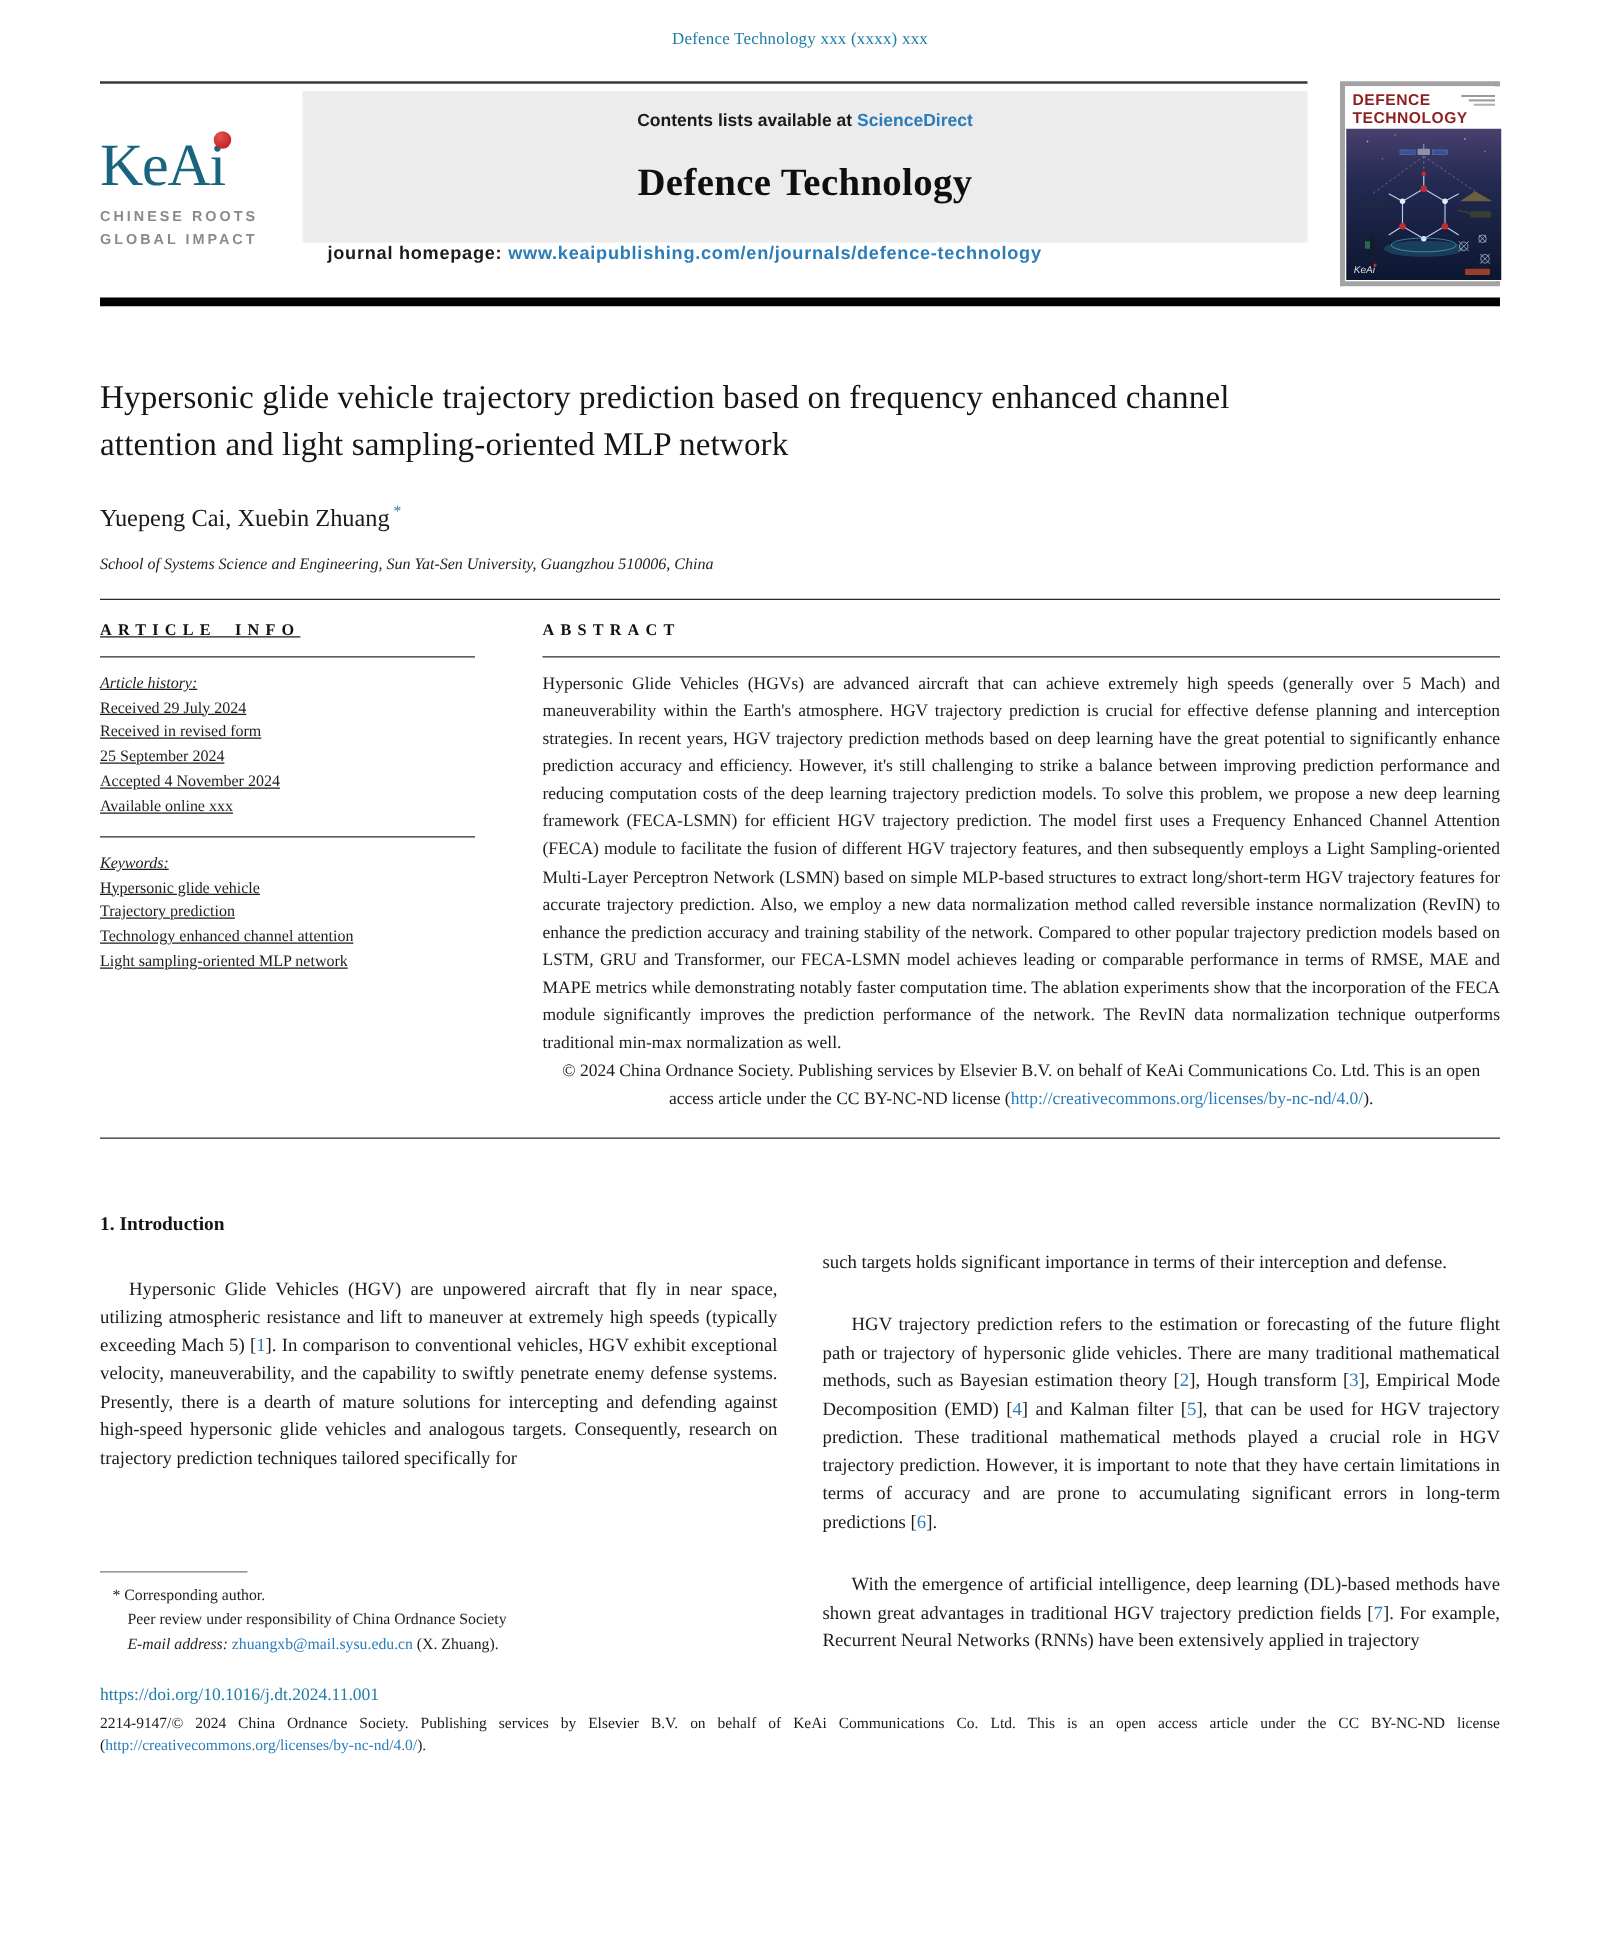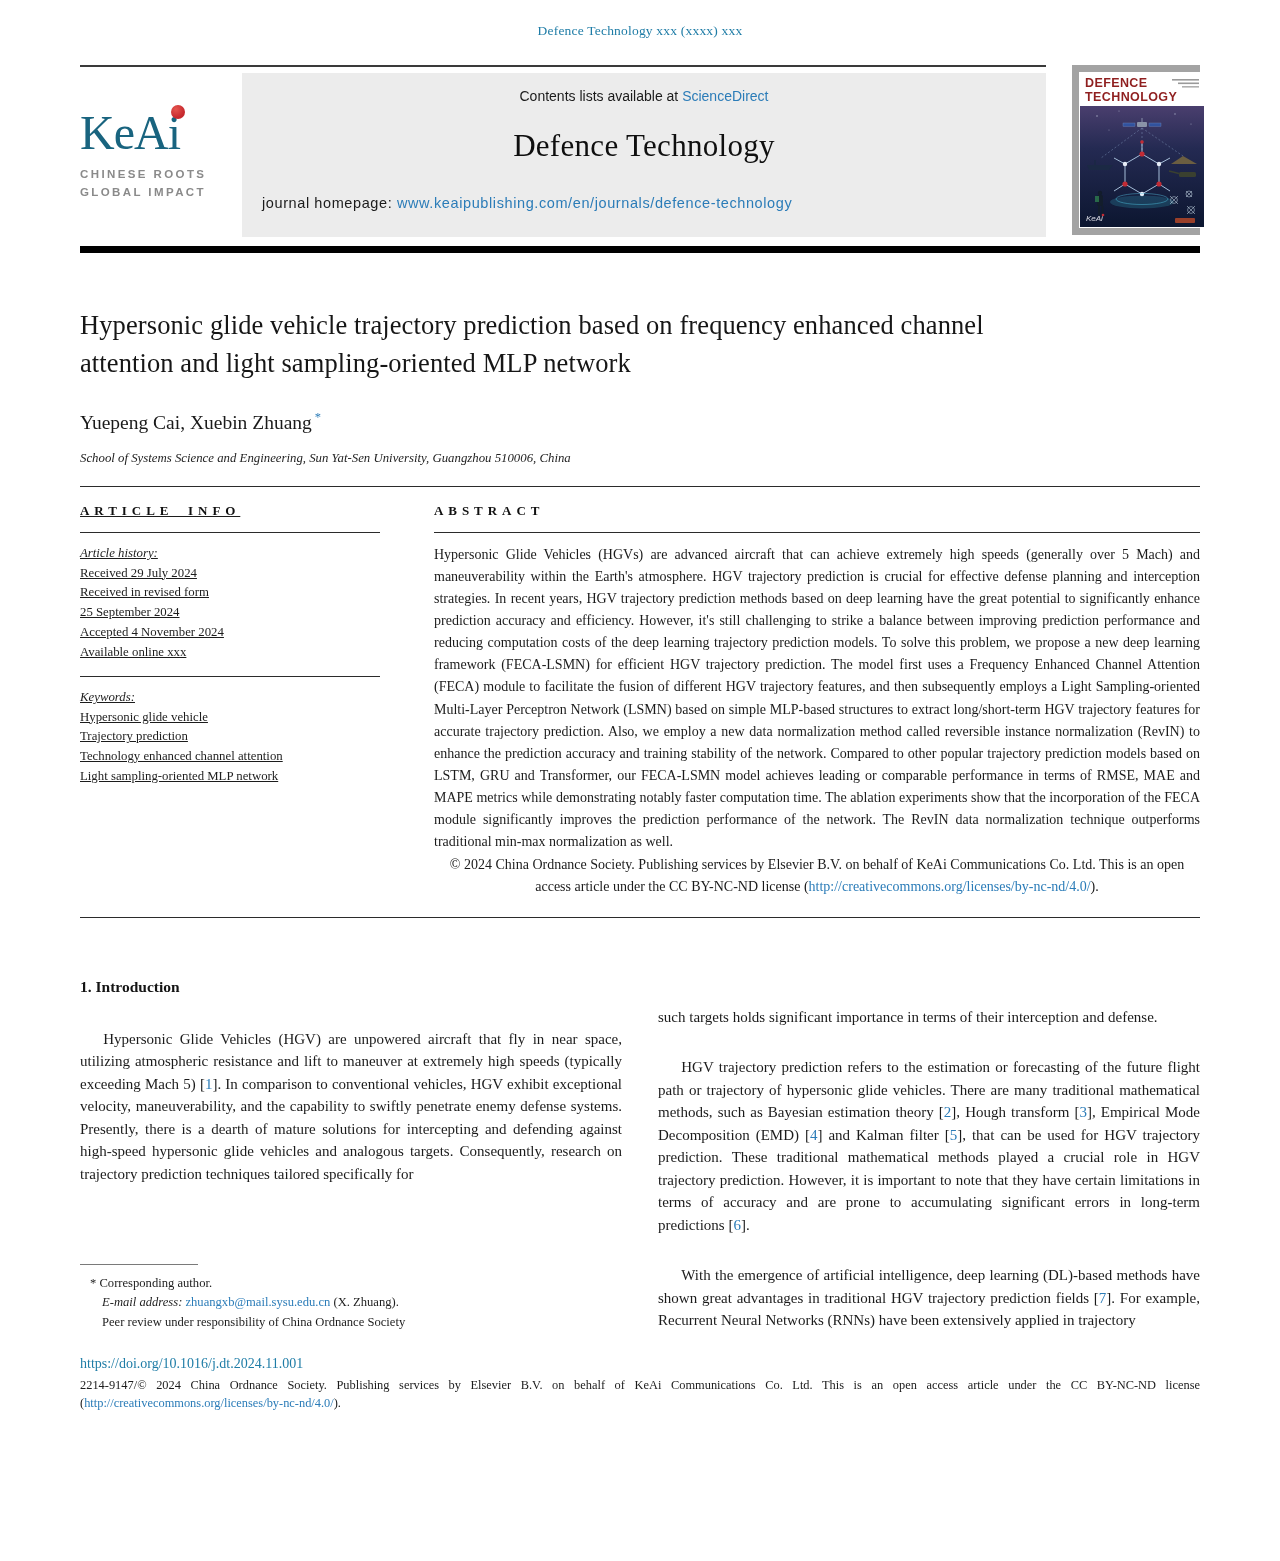--- a/index.html
+++ b/index.html
@@ -34,32 +34,32 @@
   .keai-dot{
     position:absolute;top:-4px;right:-5px;width:14px;height:14px;border-radius:50%;
     background:radial-gradient(circle at 35% 30%, #e5544e, var(--red) 65%);
   }
   .keai-tagline{
     margin-top:9px;font-family:"Liberation Sans",sans-serif;
     font-size:11.5px;font-weight:bold;color:#8a8a8a;letter-spacing:2.4px;line-height:1.55;
   }
   .banner{
     flex:1;background:var(--grey-box);text-align:center;
-    margin-left:4px;padding:15px 10px 17px;height:164px;
+    margin-left:4px;padding:15px 10px 17px;height:121px;font-weight:bold;
   }
   .contents-line{font-family:"Liberation Sans",sans-serif;font-size:14px;color:#1b1b1b;}
   .sciencedirect{color:var(--link2);}
   .banner-title{font-size:31px;color:#0f0f0f;margin-top:24px;letter-spacing:.3px;}
   .homepage-line{
     margin-top:31px;font-family:"Liberation Sans",sans-serif;
     font-size:14.5px;letter-spacing:.6px;color:#1b1b1b;text-align:left;padding-left:10px;
   }
   .homepage-line .lnk{letter-spacing:.6px;}
   .cover{
-    width:128px;margin-left:26px;border:7px solid #a3a3a3;line-height:0;
+    width:128px;margin-left:26px;border:4px solid #a3a3a3;line-height:0;
     cursor:pointer;
   }
   .black-bar{height:7px;background:#000;margin-top:9px;}
   
   .article-title{
     margin-top:54px;width:952px;
     font-size:26.5px;font-weight:400;line-height:1.42;color:#161616;letter-spacing:.1px;
   }
   .authors{margin-top:28px;font-size:19.5px;color:#1a1a1a;}
   .authors .corr{color:var(--link2);font-size:12.5px;vertical-align:super;margin-left:3px;}
@@ -263,24 +263,24 @@
 
   <div class="body-cols">
     <div class="bcol bcol-left">
       <div>
         <h2 class="sec">1. Introduction</h2>
         <p class="body ind"><span>Hypersonic Glide Vehicles (HGV) are unpowered aircraft that fly in near space, utilizing atmospheric resistance and lift to maneuver at extremely high speeds (typically exceeding Mach 5) [</span><span class="lnk">1</span><span>]. In comparison to conventional vehicles, HGV exhibit exceptional velocity, maneuverability, and the capability to swiftly penetrate enemy defense systems. Presently, there is a dearth of mature solutions for intercepting and defending against high-speed hypersonic glide vehicles and analogous targets. Consequently, research on trajectory prediction techniques tailored specifically for</span></p>
       </div>
       <div class="footnote">
         <div class="fn-divider"></div>
         <div class="fn-line1">* Corresponding author.</div>
+        <div class="fn-line">Peer review under responsibility of China Ordnance Society</div>
         <div class="fn-line">
           <span class="fn-email-label">E-mail address: </span><span class="lnk">zhuangxb@mail.sysu.edu.cn</span><span> (X. Zhuang).</span>
         </div>
-        <div class="fn-line">Peer review under responsibility of China Ordnance Society</div>
       </div>
     </div>
     <div class="bcol">
       <div>
         <p class="body">such targets holds significant importance in terms of their interception and defense.</p>
         <p class="body ind"><span>HGV trajectory prediction refers to the estimation or forecasting of the future flight path or trajectory of hypersonic glide vehicles. There are many traditional mathematical methods, such as Bayesian estimation theory [</span><span class="lnk">2</span><span>], Hough transform [</span><span class="lnk">3</span><span>], Empirical Mode Decomposition (EMD) [</span><span class="lnk">4</span><span>] and Kalman filter [</span><span class="lnk">5</span><span>], that can be used for HGV trajectory prediction. These traditional mathematical methods played a crucial role in HGV trajectory prediction. However, it is important to note that they have certain limitations in terms of accuracy and are prone to accumulating significant errors in long-term predictions [</span><span class="lnk">6</span><span>].</span></p>
         <p class="body ind"><span>With the emergence of artificial intelligence, deep learning (DL)-based methods have shown great advantages in traditional HGV trajectory prediction fields [</span><span class="lnk">7</span><span>]. For example, Recurrent Neural Networks (RNNs) have been extensively applied in trajectory</span></p>
       </div>
     </div>
   </div>

